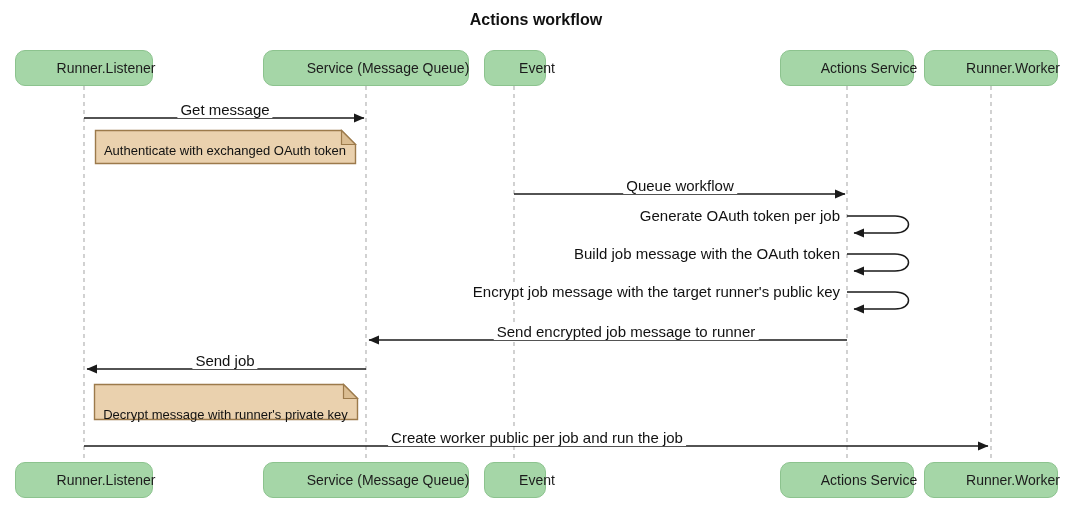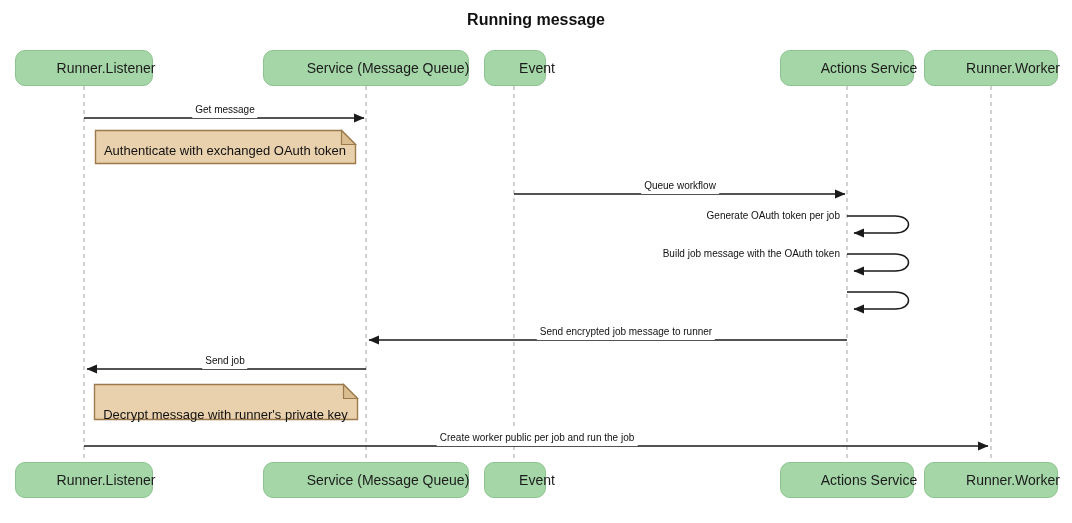--- a/index.html
+++ b/index.html
@@ -70,21 +70,21 @@
     align-items: center;
     justify-content: center;
     font-size: 14px;
     color: #1c1c1c;
     box-sizing: border-box;
     white-space: nowrap;
     padding-left: 44px;
   }
   .msg-label {
     position: absolute;
-    font-size: 10px;
+    font-size: 15px;
     line-height: 16px;
     color: var(--text);
     background: var(--background);
     padding: 0 3px;
     white-space: nowrap;
   }
   .msg-label.centered { transform: translateX(-50%); }
   .msg-label.right-anchored { text-align: right; }
   .note-text {
     position: absolute;
@@ -95,21 +95,21 @@
     justify-content: center;
     text-align: center;
     white-space: nowrap;
   }
 </style>
 </head>
 <body>
 
 <div class="canvas">
 
-  <div class="diagram-title">Running message</div>
+  <div class="diagram-title">Actions workflow</div>
 
   <svg class="svg-layer" viewBox="0 0 1072 523" xmlns="http://www.w3.org/2000/svg">
     <defs>
       <marker id="ah" viewBox="0 0 12 10" refX="11" refY="5" markerWidth="12" markerHeight="10" markerUnits="userSpaceOnUse" orient="auto">
         <path d="M1,0.5 L11.5,5 L1,9.5 Z" style="fill: var(--arrow);"></path>
       </marker>
     </defs>
 
     <line class="lifeline" x1="84" y1="86" x2="84" y2="462"></line>
     <line class="lifeline" x1="366" y1="86" x2="366" y2="462"></line>
@@ -161,20 +161,21 @@
     <span>Actions Service</span>
   </div>
   <div class="participant" style="left:924px; top:462px; width:134px;">
     <span>Runner.Worker</span>
   </div>
 
   <div class="msg-label centered" style="left:225px; top:102px;">Get message</div>
   <div class="msg-label centered" style="left:680px; top:178px;">Queue workflow</div>
   <div class="msg-label right-anchored" style="right:229px; top:208px;">Generate OAuth token per job</div>
   <div class="msg-label right-anchored" style="right:229px; top:246px;">Build job message with the OAuth token</div>
+  <div class="msg-label right-anchored" style="right:229px; top:284px;">Encrypt job message with the target runner's public key</div>
   <div class="msg-label centered" style="left:626px; top:324px;">Send encrypted job message to runner</div>
   <div class="msg-label centered" style="left:225px; top:353px;">Send job</div>
   <div class="msg-label centered" style="left:537px; top:430px;">Create worker public per job and run the job</div>
 
   <div class="note-text" style="left:95px; top:130px; width:260px; height:40px;">Authenticate with exchanged OAuth token</div>
   <div class="note-text" style="left:94px; top:396px; width:263px; height:36px;">Decrypt message with runner's private key</div>
 
 </div>
 
 </body></html>

